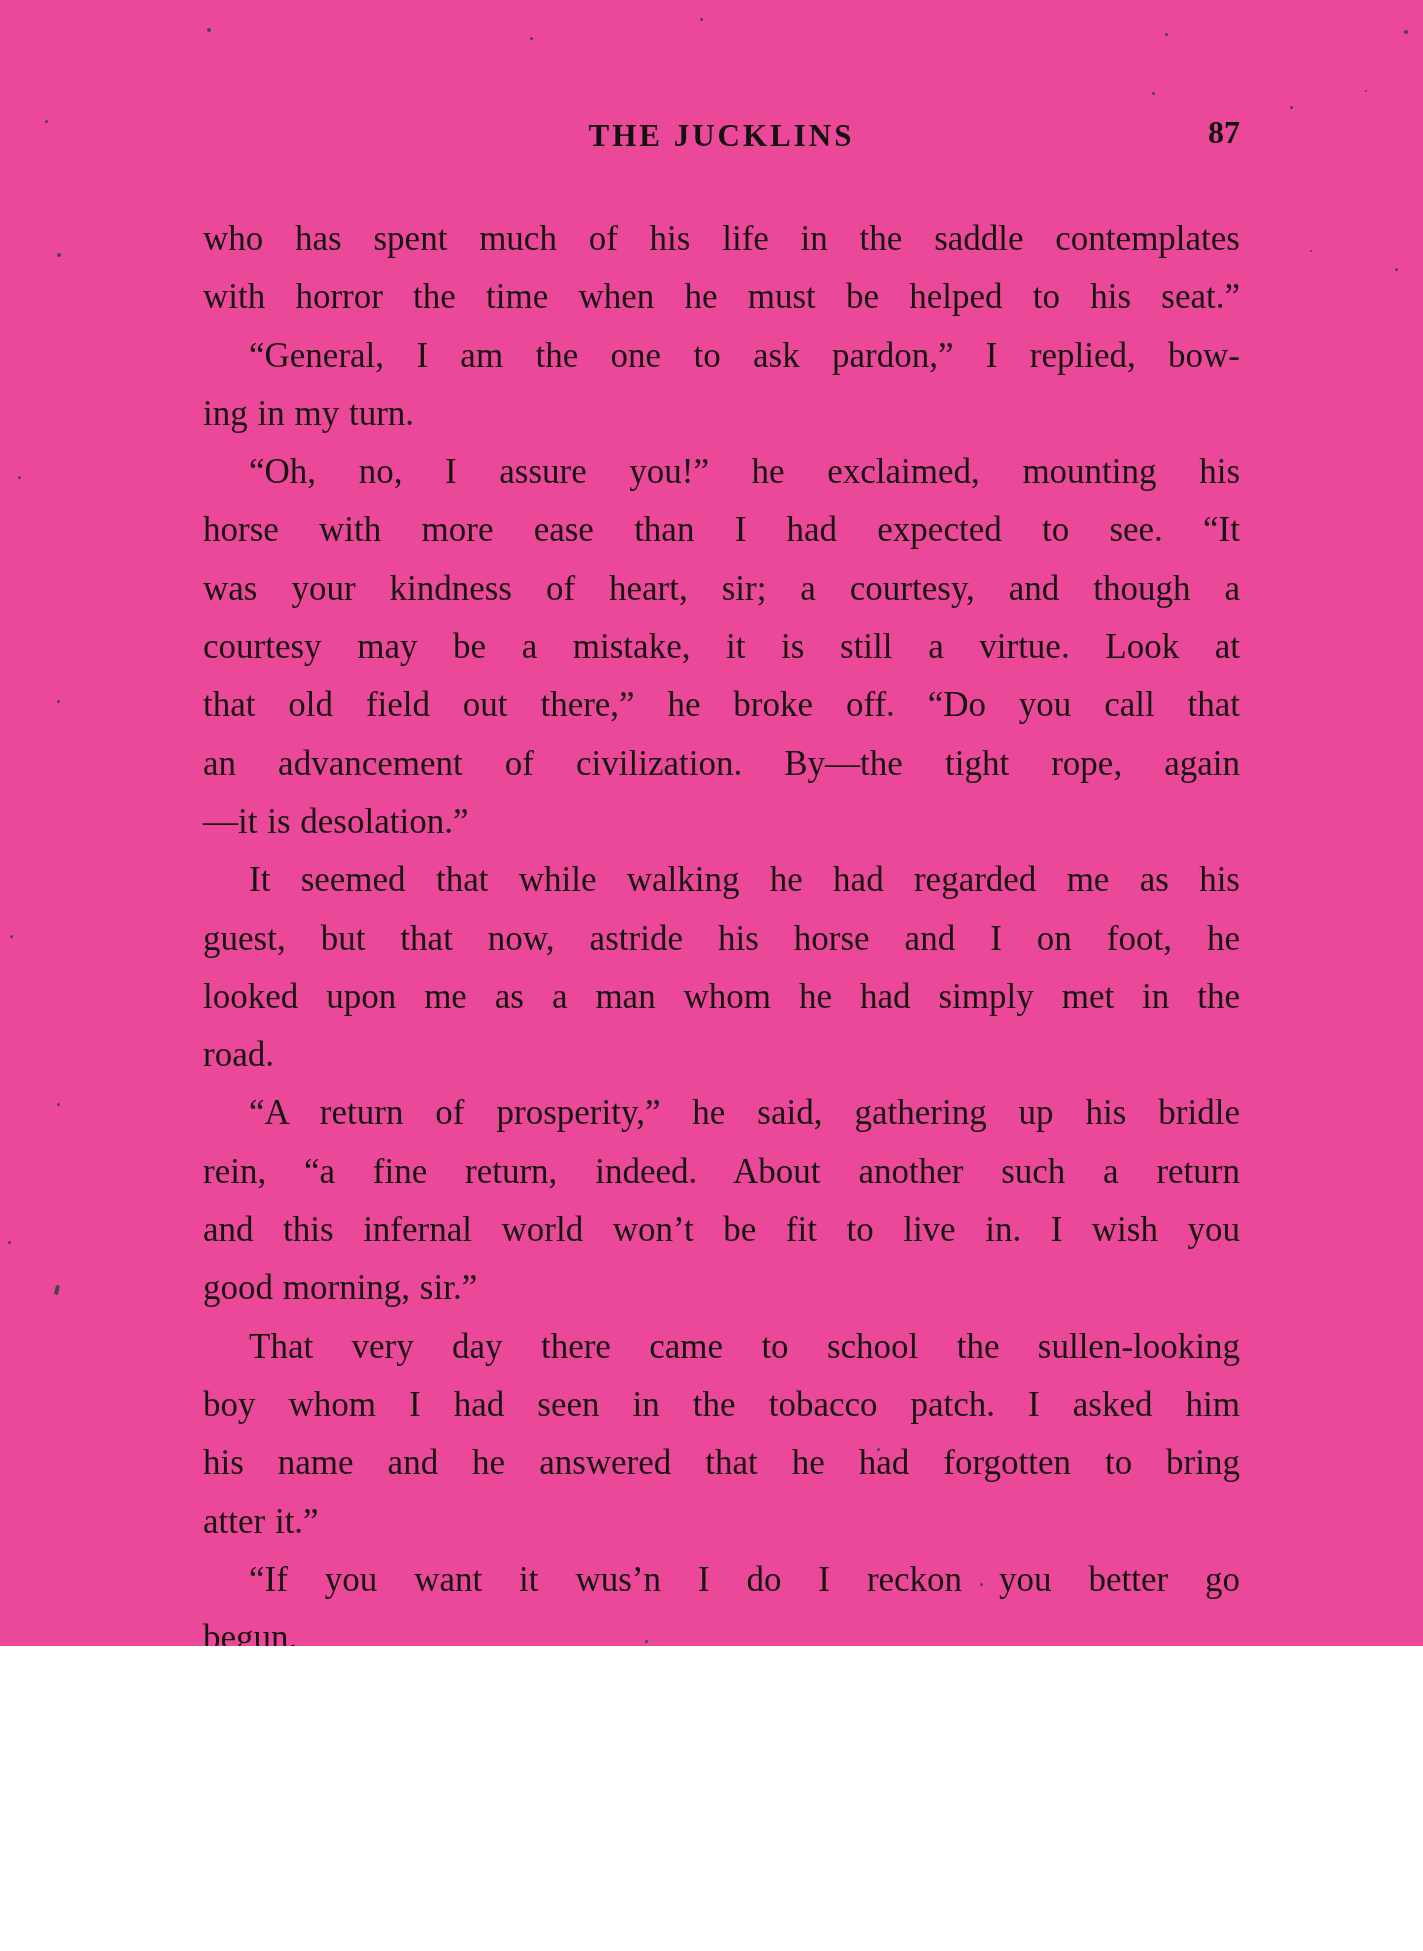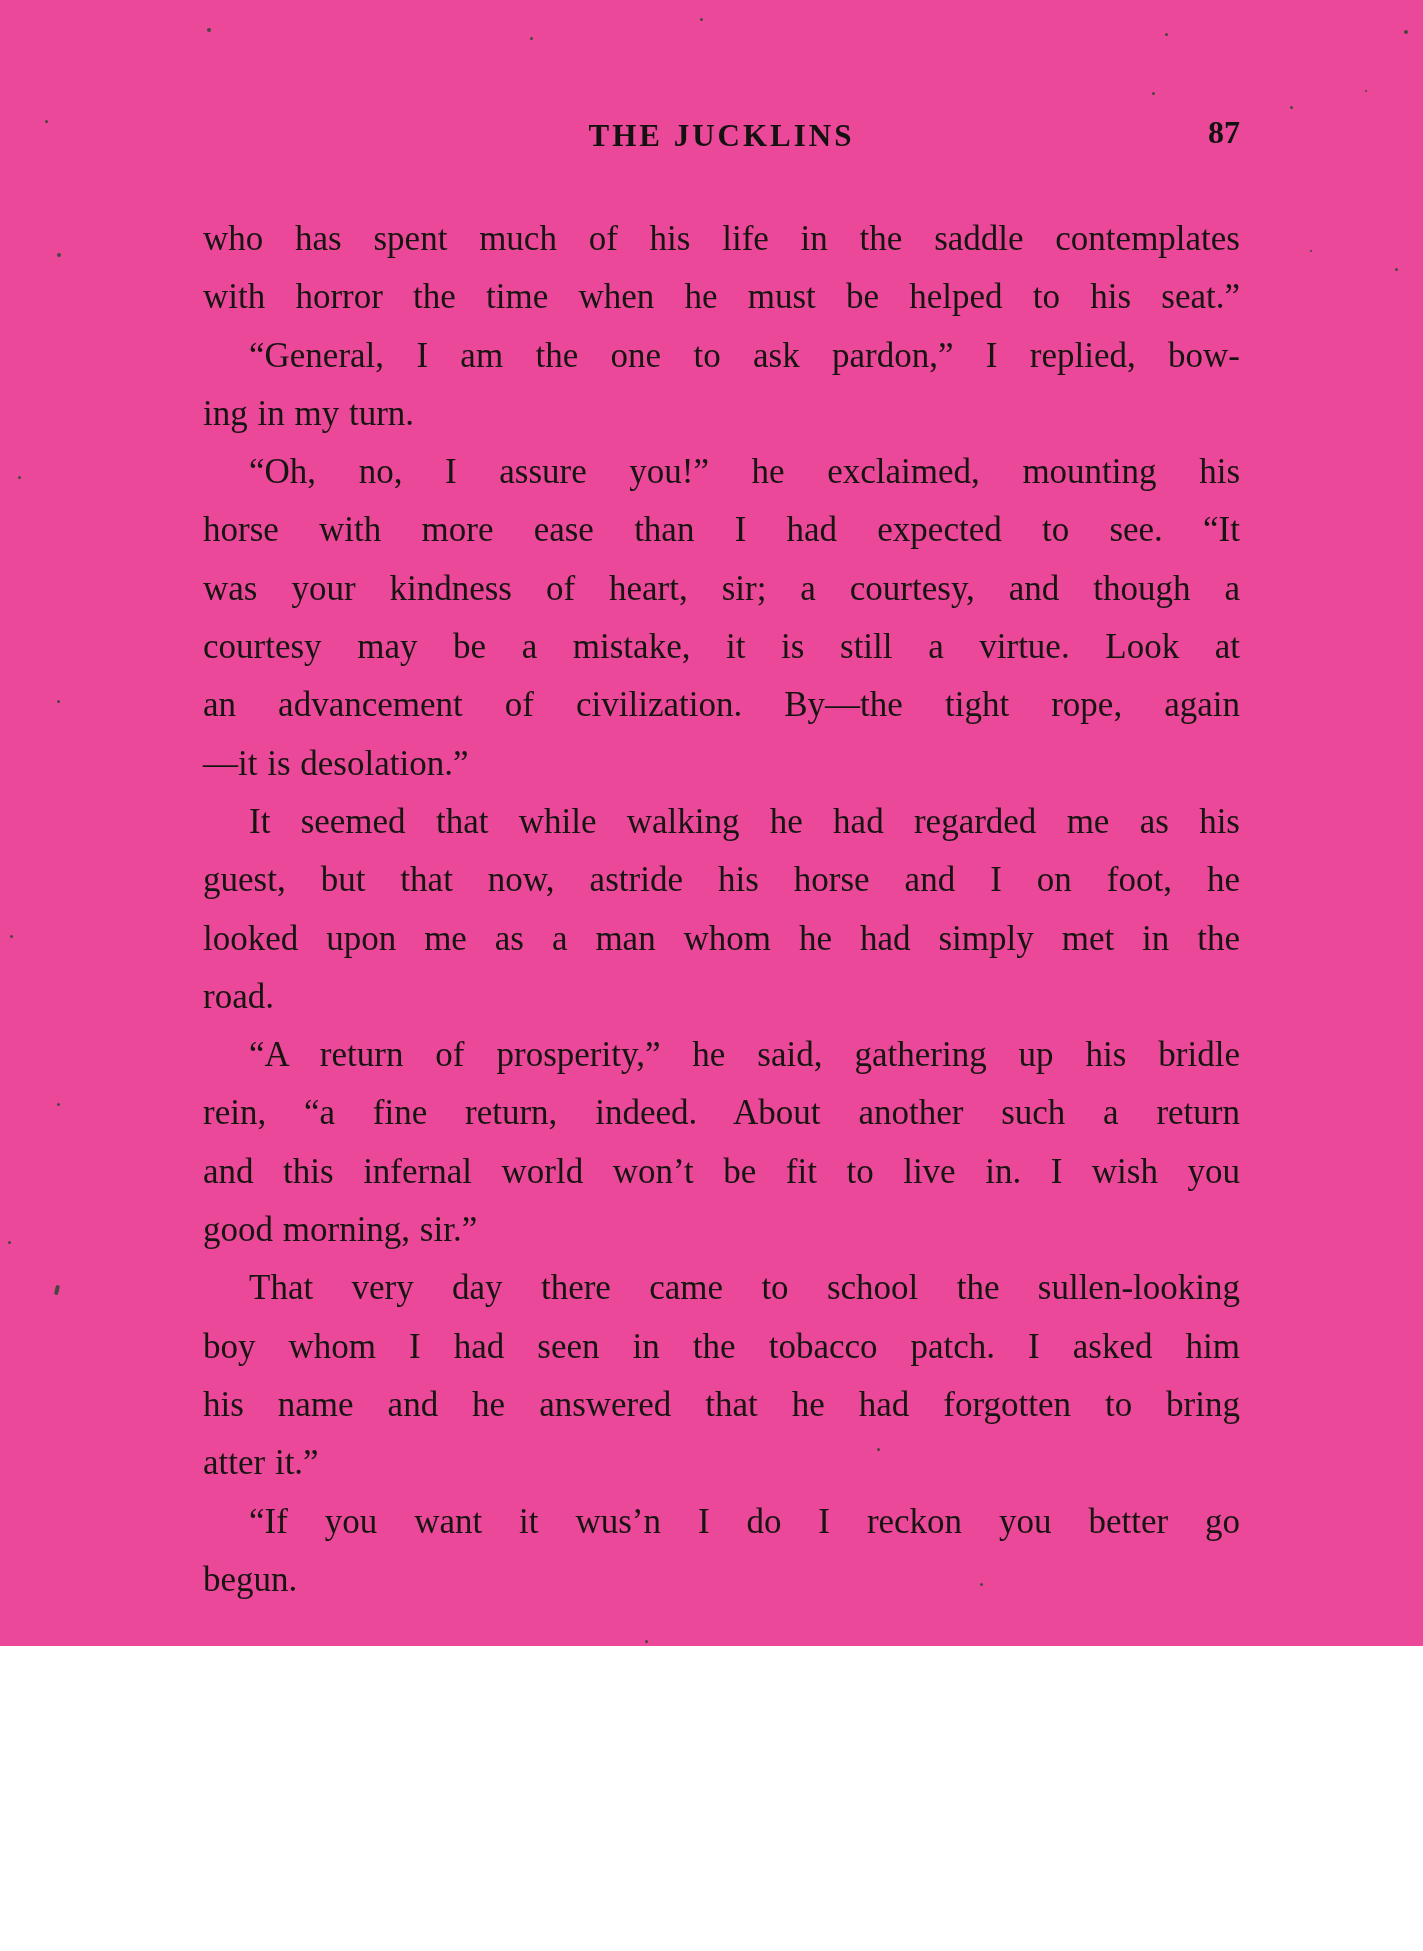--- a/index.html
+++ b/index.html
@@ -84,20 +84,21 @@
   </div>
   <div class="text-block">
       <div class="line">who has spent much of his life in the saddle contemplates</div>
       <div class="line">with horror the time when he must be helped to his seat.”</div>
       <div class="line indent">“General, I am the one to ask pardon,” I replied, bow-</div>
       <div class="line flush">ing in my turn.</div>
       <div class="line indent">“Oh, no, I assure you!” he exclaimed, mounting his</div>
       <div class="line">horse with more ease than I had expected to see.  “It</div>
       <div class="line">was your kindness of heart, sir; a courtesy, and though a</div>
       <div class="line">courtesy may be a mistake, it is still a virtue.  Look at</div>
+      <div class="line">that old field out there,” he broke off.  “Do you call that</div>
       <div class="line">an advancement of civilization.  By—the tight rope, again</div>
       <div class="line flush">—it is desolation.”</div>
       <div class="line indent">It seemed that while walking he had regarded me as his</div>
       <div class="line">guest, but that now, astride his horse and I on foot, he</div>
       <div class="line">looked upon me as a man whom he had simply met in the</div>
       <div class="line flush">road.</div>
       <div class="line indent">“A return of prosperity,” he said, gathering up his bridle</div>
       <div class="line">rein, “a fine return, indeed.  About another such a return</div>
       <div class="line">and this infernal world won’t be fit to live in.  I wish you</div>
       <div class="line flush">good morning, sir.”</div>

